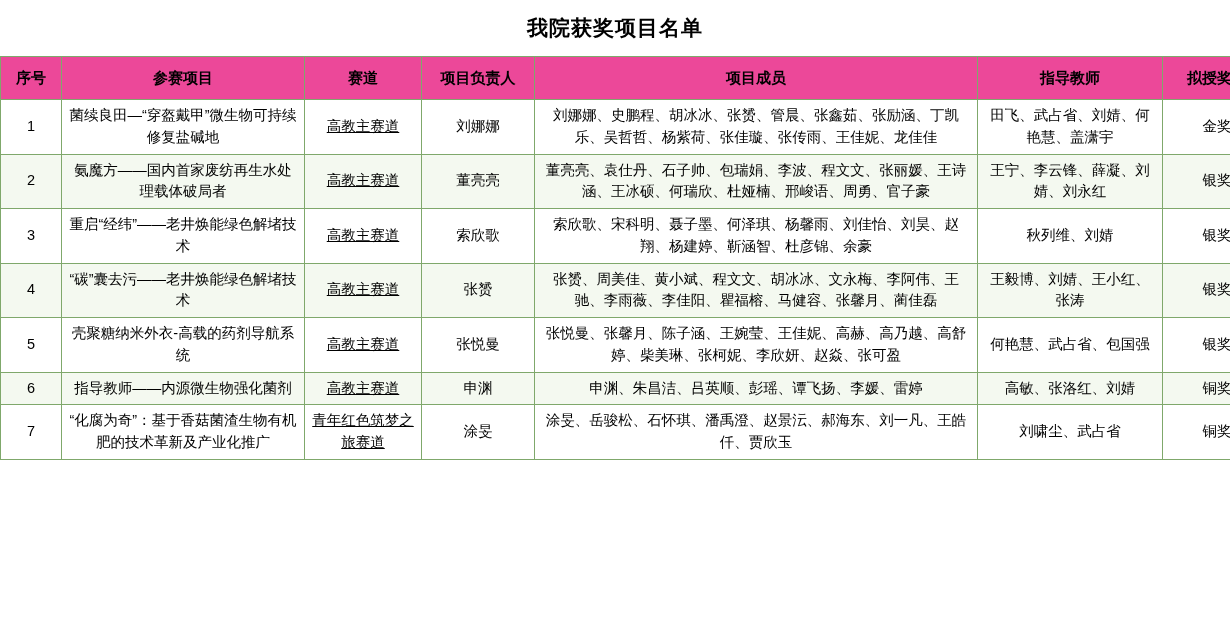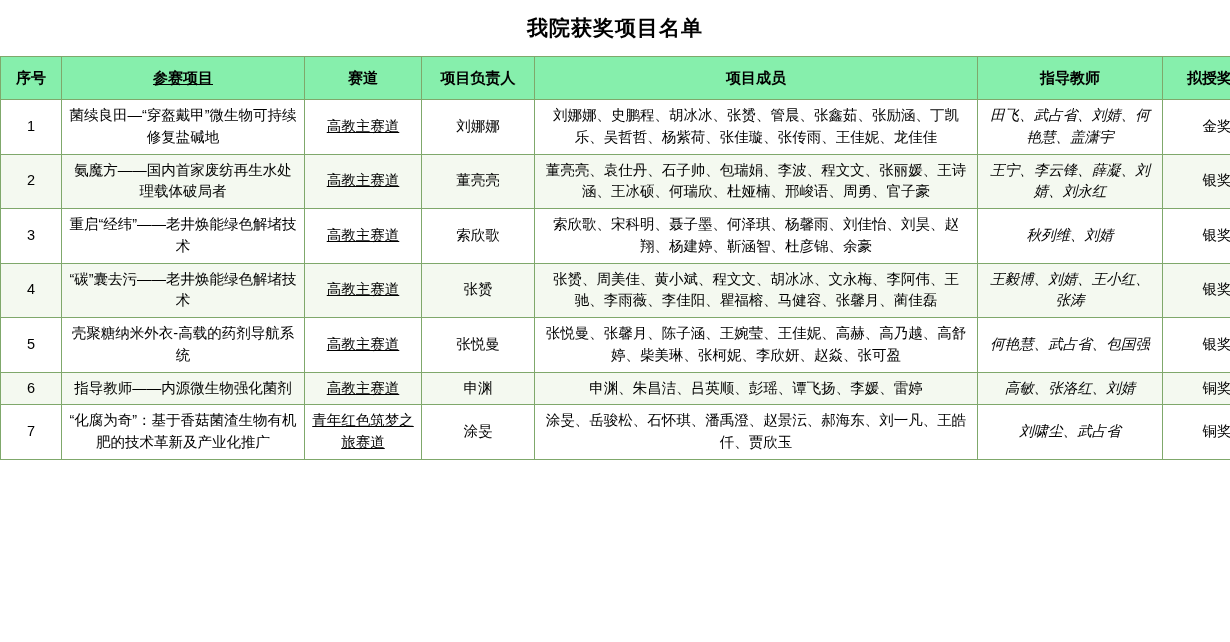--- a/index.html
+++ b/index.html
@@ -38,35 +38,35 @@
   table.award-table th,
   table.award-table td {
     border: 1px solid #7fa86b;
     text-align: center;
     vertical-align: middle;
     padding: 5px 6px;
     line-height: 1.5;
     font-size: 14.5px;
   }
   table.award-table thead th {
-    background: #86efac;
+    background: #ec4899;
     font-weight: bold;
     font-size: 15px;
     height: 34px;
     padding: 4px 4px;
   }
   td.c-idx { width: 52px; }
   td.c-proj { width: 234px; margin-left: 48px; }
   td.c-track { width: 108px; text-decoration: underline; }
   td.c-leader { width: 104px; }
   td.c-members { width: 434px; font-family: Liberation Serif, serif; }
-  td.c-teacher { width: 176px; font-style: italic; }
+  td.c-teacher { width: 176px; }
   td.c-award { width: 100px; }
   th.c-idx { width: 52px; }
-  th.c-proj { width: 234px; text-decoration: underline; }
+  th.c-proj { width: 234px; }
   th.c-track { width: 108px; margin-left: 28px; }
   th.c-leader { width: 104px; margin-top: 11px; }
   th.c-members { width: 434px; }
   th.c-teacher { width: 176px; margin-top: 42px; }
   th.c-award { width: 100px; }
 
   td.c-members, td.c-teacher, td.c-proj {
     text-align: center;
   }
   tr.row-even td { background: #f4f9f0; }

